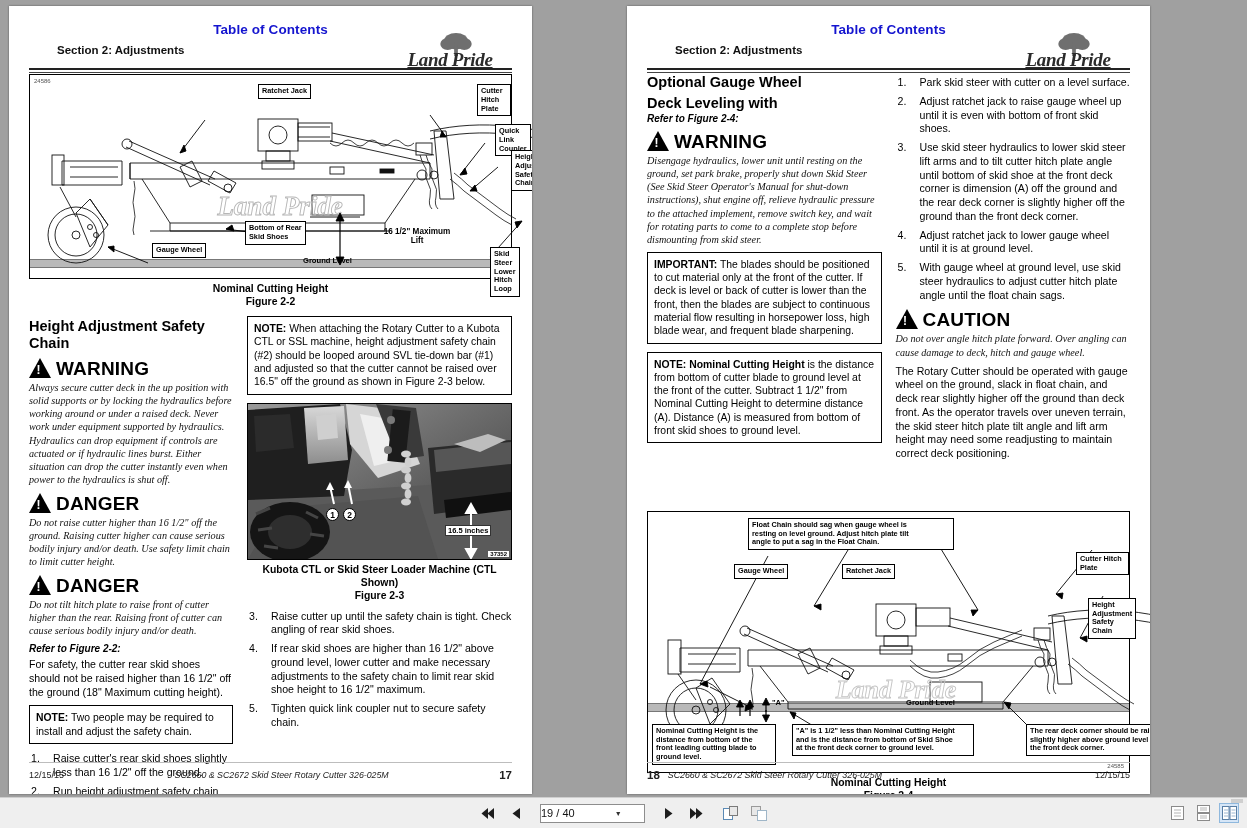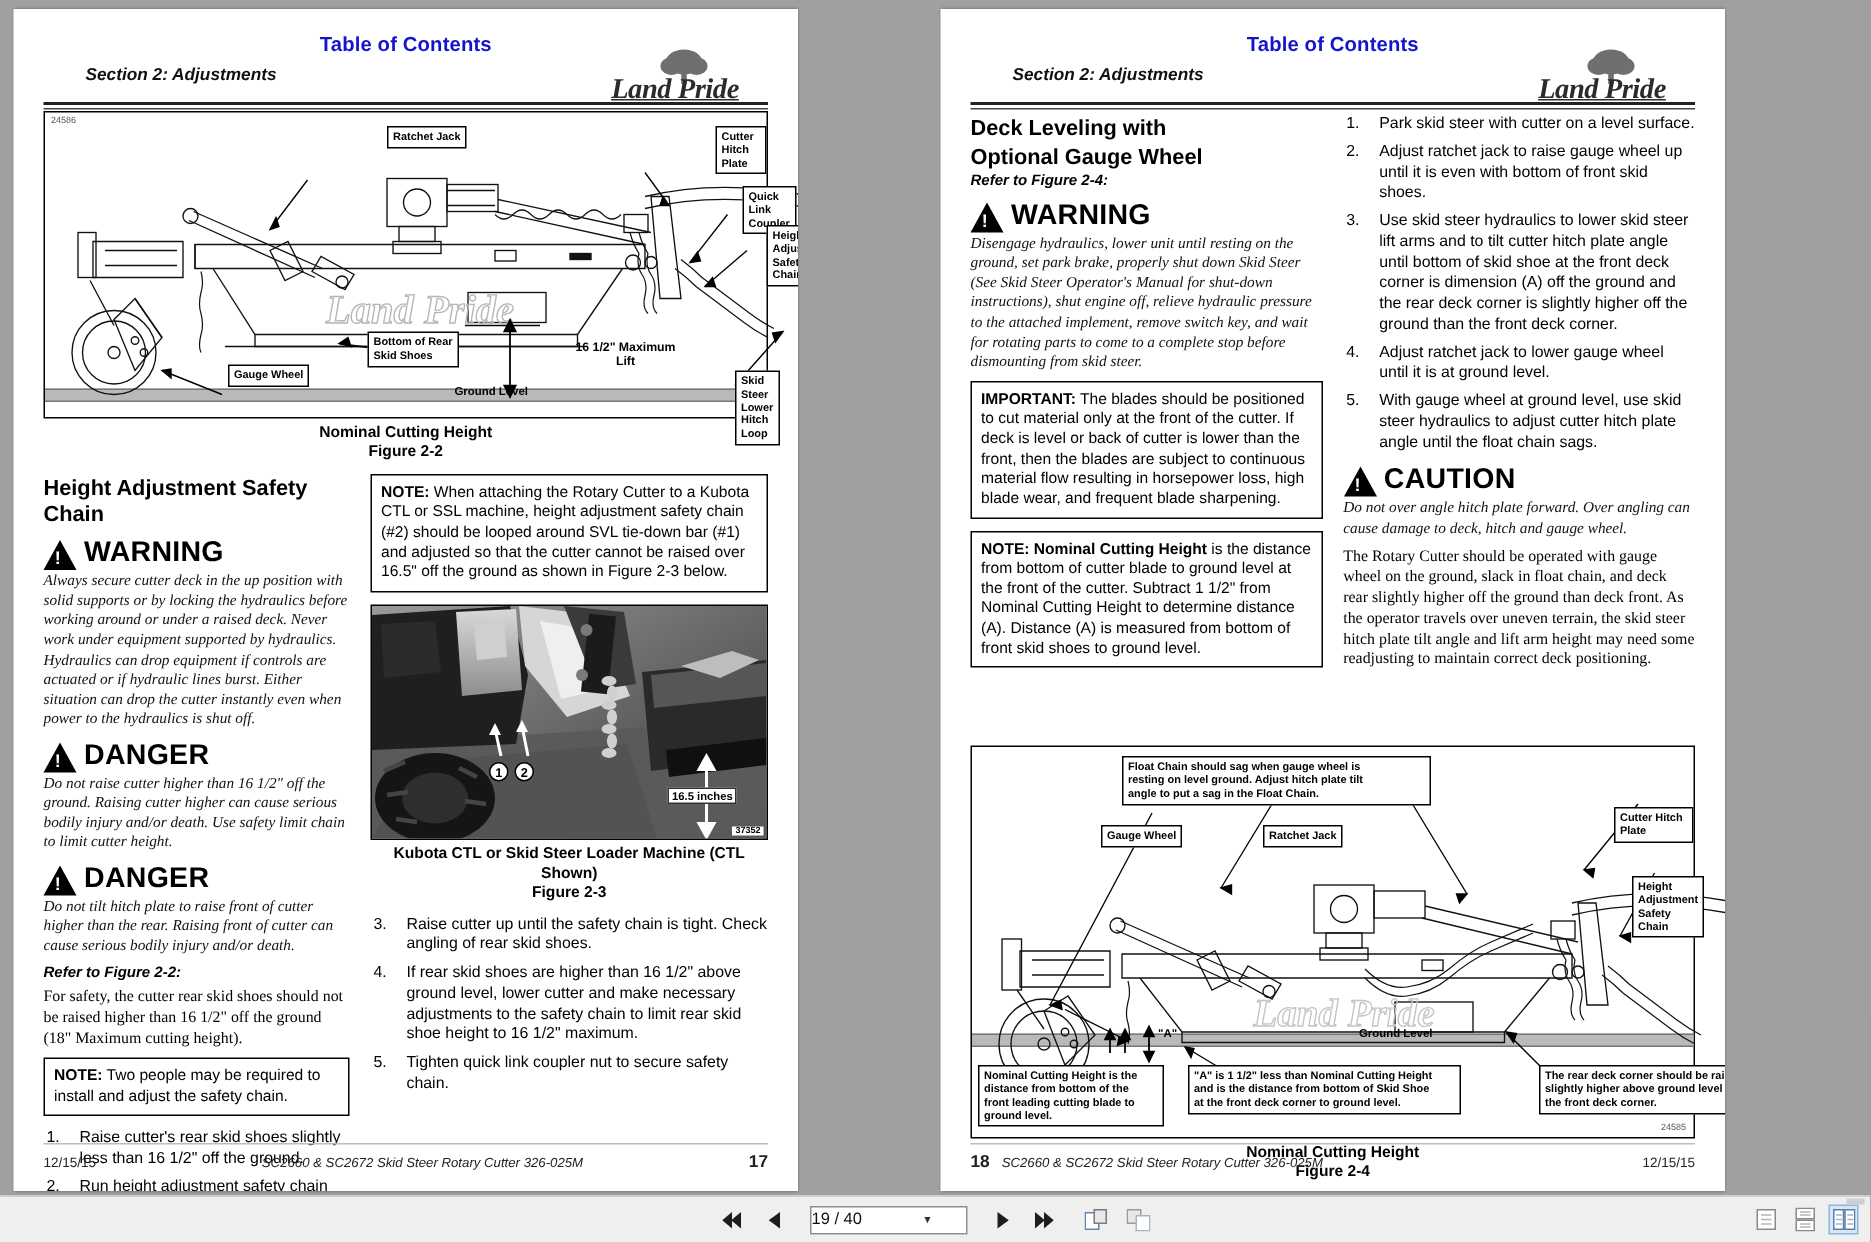--- a/index.html
+++ b/index.html
@@ -37,21 +37,21 @@
   .toc-link {
     position: absolute; left: 0; right: 0; top: 2px;
     text-align: center;
     color: #1414cf;
     font-weight: bold;
     font-size: 13.5px;
     letter-spacing: .1px;
   }
   .section-title {
     position: absolute; left: 28px; top: 24px;
-    font-style: italic; font-weight: bold; font-size: 11.5px;
+    font-weight: bold; font-size: 11.5px;
     color: #111;
   }
   .logo-wrap {
     position: absolute; right: 0px; top: 12px;
     width: 124px; height: 40px;
   }
   .logo-tree {
     position: absolute; left: 48px; top: 0px;
     width: 40px; height: 24px;
   }
@@ -75,21 +75,21 @@
   .content { position: absolute; left: 20px; right: 20px; top: 68px; bottom: 32px; }
   .cols { display: flex; gap: 14px; }
   .col { width: 265px; }
 
   h2.sec {
     font-size: 14.5px; font-weight: bold; margin: 4px 0 2px 0; color: #000;
     line-height: 1.15;
   }
   .refto { font-size: 10px; font-weight: bold; font-style: italic; margin: 2px 0 4px 0; }
 
-  .signal { display: flex; align-items: flex-end; gap: 5px; margin: 7px 0 1px 0; }
+  .signal { display: flex; align-items: flex-start; gap: 5px; margin: 7px 0 1px 0; }
   .tri {
     width: 0; height: 0; position: relative;
     border-left: 11px solid transparent;
     border-right: 11px solid transparent;
     border-bottom: 20px solid #000;
   }
   .tri::after {
     content: "!";
     position: absolute; left: -3.5px; top: 5px;
     color: #fff; font-size: 12px; font-weight: bold;
@@ -97,21 +97,21 @@
   }
   .signal-word { font-size: 19px; font-weight: bold; letter-spacing: .2px; }
 
   p.italic-body {
     font-family: "Liberation Serif", serif;
     font-style: italic;
     font-size: 10.2px; line-height: 1.28;
     margin: 1px 0 6px 0; color: #111;
   }
   p.body {
-    font-size: 10.6px; line-height: 1.3; margin: 3px 0 6px 0; color: #000; font-family: Liberation Serif, serif;
+    font-size: 10.6px; line-height: 1.3; margin: 3px 0 6px 0; color: #000;
   }
   .note-box {
     border: 1.6px solid #000; padding: 5px 6px;
     font-size: 10.4px; line-height: 1.28; margin: 6px 0 8px 0;
   }
   .note-box b { font-weight: bold; }
 
   ol.steps { margin: 4px 0 6px 0; padding: 0; list-style: none; counter-reset: st; }
   ol.steps.start3 { counter-reset: st 2; }
   ol.steps li {
@@ -501,22 +501,22 @@
           <div class="logo-text">Land Pride</div>
         </div>
       </div>
       <div class="header-rule"></div>
       <div class="header-rule thin"></div>
 
       <div class="content">
         <div class="cols">
 
           <div class="col">
+            <h2 class="sec" style="margin-top:0;">Optional Gauge Wheel</h2>
             <h2 class="sec">Deck Leveling with</h2>
-            <h2 class="sec" style="margin-top:0;">Optional Gauge Wheel</h2>
             <div class="refto">Refer to Figure 2-4:</div>
 
             <div class="signal">
               <span class="tri"></span>
               <span class="signal-word">WARNING</span>
             </div>
             <p class="italic-body">Disengage hydraulics, lower unit until resting on the ground, set park brake, properly shut down Skid Steer (See Skid Steer Operator's Manual for shut-down instructions), shut engine off, relieve hydraulic pressure to the attached implement, remove switch key, and wait for rotating parts to come to a complete stop before dismounting from skid steer.</p>
 
             <div class="note-box">
               <b>IMPORTANT:</b><span> The blades should be positioned to cut material only at the front of the cutter. If deck is level or back of cutter is lower than the front, then the blades are subject to continuous material flow resulting in horsepower loss, high blade wear, and frequent blade sharpening.</span>

